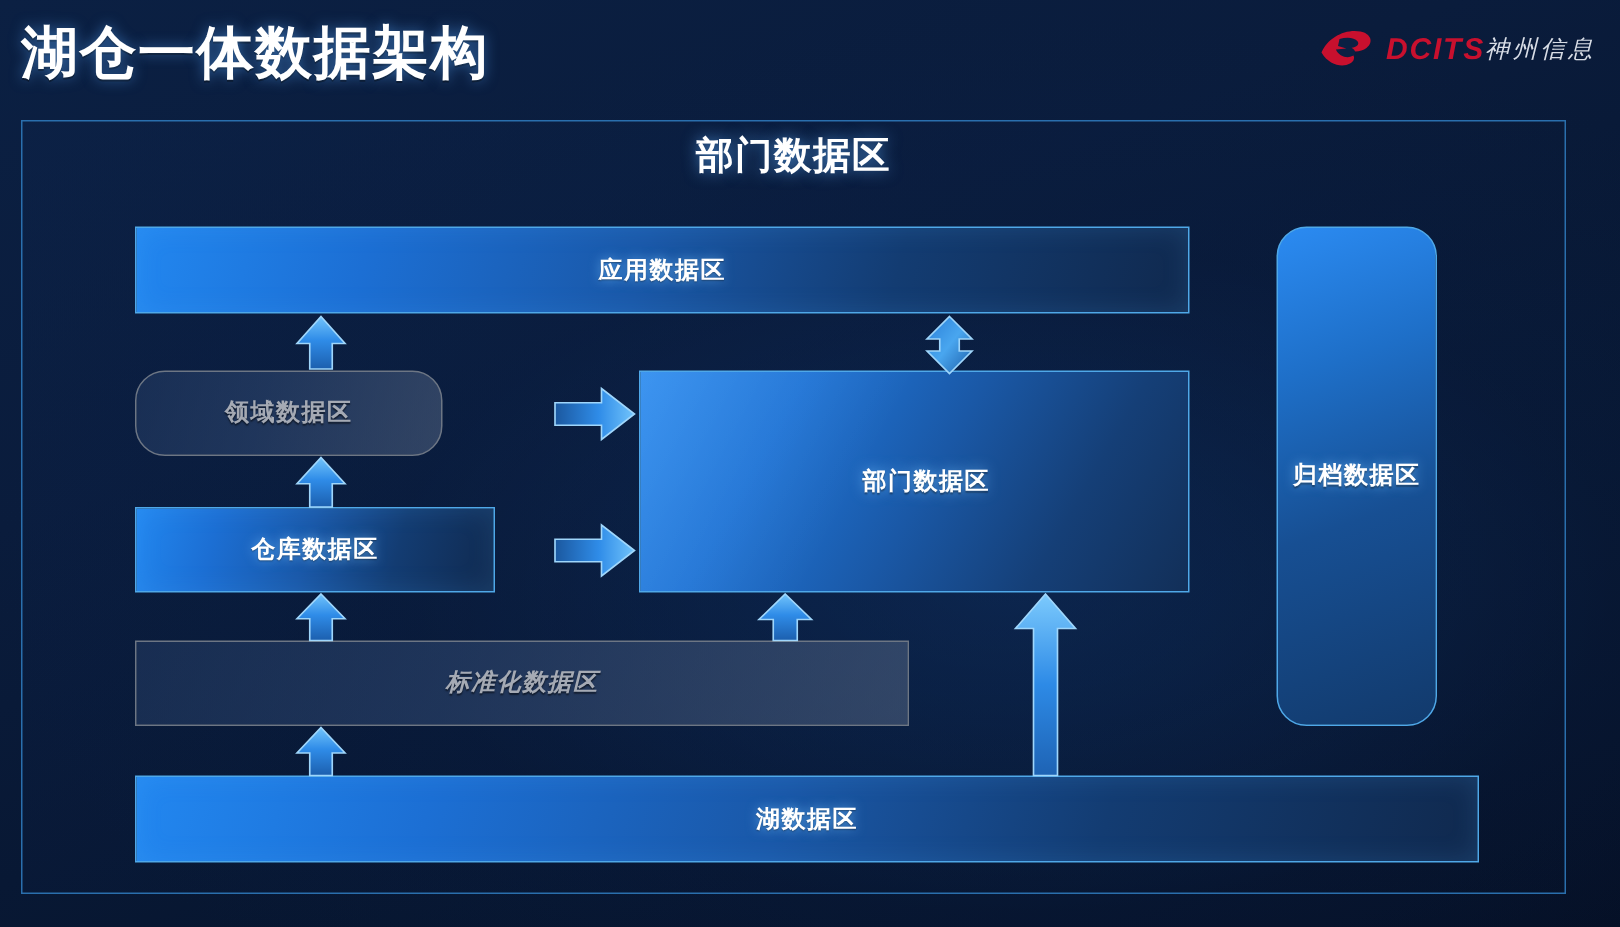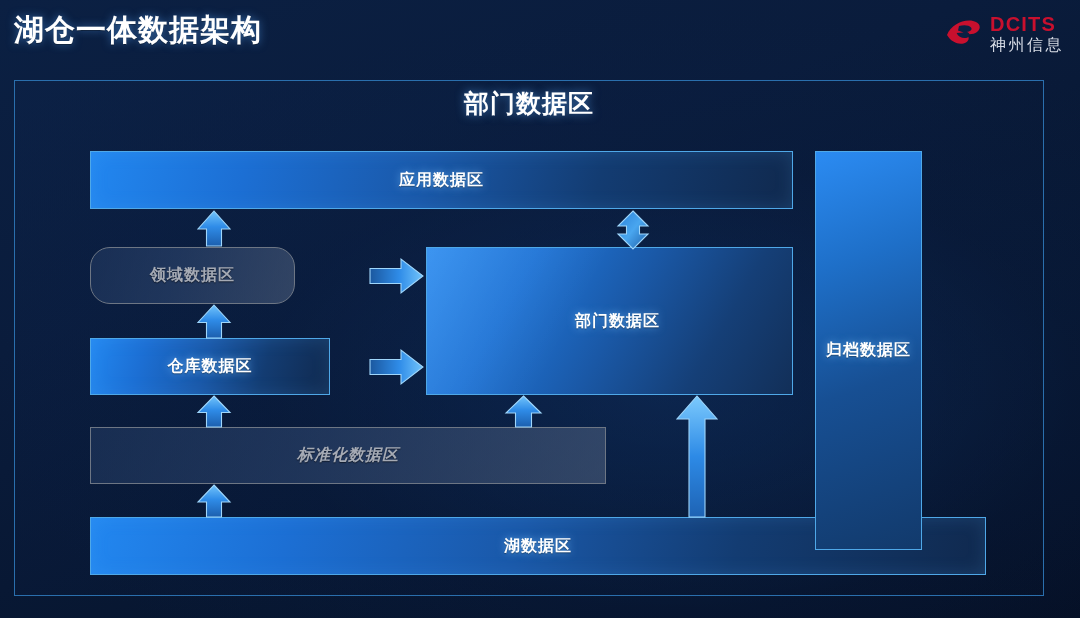--- a/index.html
+++ b/index.html
@@ -23,38 +23,38 @@
 
   
   #header {
     position: absolute;
     left: 0; top: 0;
     width: 1080px; height: 68px;
   }
   #slide-title {
     position: absolute;
     left: 14px; top: 10px;
-    font-size: 30px;
+    font-size: 38px;
     font-weight: bold;
     color: #ffffff;
     letter-spacing: 1px;
     text-shadow: 0 0 9px rgba(90,170,255,0.55), 0 1px 0 rgba(0,0,0,0.5);
     white-space: nowrap;
   }
 
   #logo {
     position: absolute;
     right: 16px; top: 10px;
     height: 46px;
     display: flex;
     align-items: center;
     gap: 7px;
   }
   #logo-mark { width: 40px; height: 34px; display: block; }
-  #logo-text { display: flex; flex-direction: column; line-height: 1; }
+  #logo-text { display: flex; flex-direction: row; line-height: 1; font-style: italic; }
   #logo-name {
     font-size: 20px; font-weight: bold; color: #c8102e;
     letter-spacing: 1.2px;
   }
   #logo-sub {
     font-size: 16px; color: #d8dde6; letter-spacing: 2.5px;
     margin-top: 3px;
   }
 
   
@@ -186,21 +186,21 @@
     </div>
 
     <div class="box active" id="box-lake" style="left:75px; top:436px; width:896px; height:58px;">
       <span class="label">湖数据区</span>
     </div>
 
     <div class="box" id="box-department" style="left:411px; top:166px; width:367px; height:148px;padding-left:16px;">
       <span class="label">部门数据区</span>
     </div>
 
-    <div class="box" id="box-archive" style="left:800px; top:70px; width:107px; height:399px;">
+    <div class="box" id="box-archive" style="left:836px; top:70px; width:107px; height:333px;border-radius:20px;">
       <span class="label">归档数据区</span>
     </div>
 
     <div class="arrow" style="left:181px; top:403px; width:36px; height:34px;">
       <svg viewBox="0 0 36 34" preserveAspectRatio="none">
         <defs>
           <linearGradient id="gup1" x1="0" y1="1" x2="0" y2="0">
             <stop offset="0" stop-color="#1c5fae"></stop>
               <stop offset="0.55" stop-color="#2f8ce8"></stop>
               <stop offset="1" stop-color="#72c4fb"></stop>

